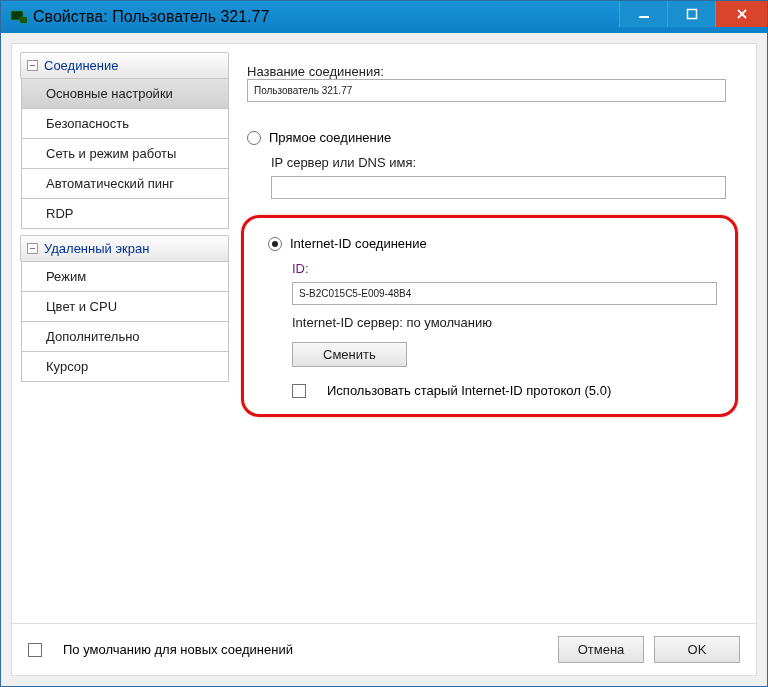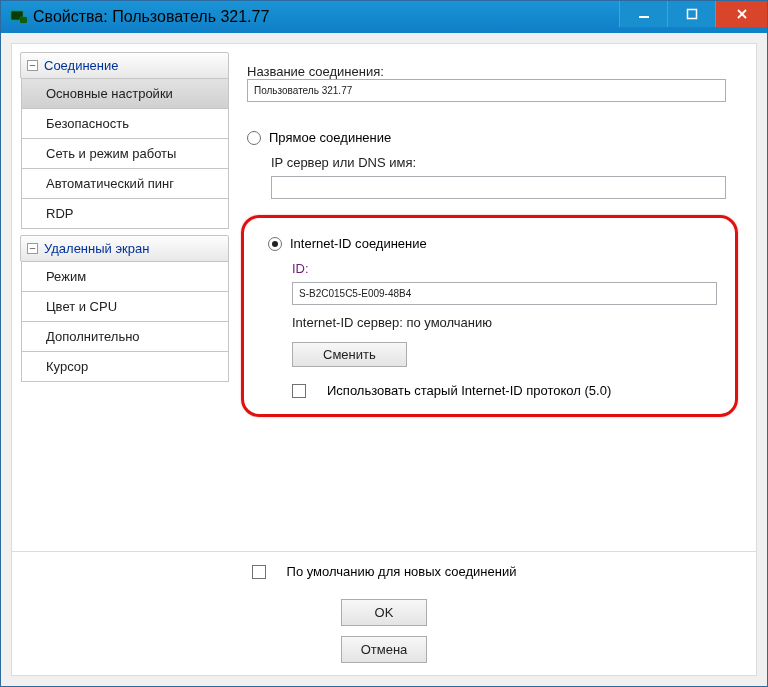--- a/index.html
+++ b/index.html
@@ -214,21 +214,20 @@
       border: 1px solid #707070;
       background: #fff;
     }
 
     .footer {
       border-top: 1px solid #dcdcdc;
       padding: 12px 16px;
       display: flex;
       align-items: center;
       gap: 10px;
-      flex-direction: column;
     }
     .footer .spacer { flex: 1; }
     .footer .btn { min-width: 86px; padding: 5px 18px; }
 
     .server-line { margin: 10px 0 12px 0; color: #222; }
     .id-label { margin: 10px 0 6px 0; color: #701a75; }
     .chk-margin { margin-top: 16px; }
     .ip-input-wrap { margin-top: 4px; margin-bottom: 2px; }
 
   </style>
@@ -337,18 +336,18 @@
 
         </div>
       </div>
 
       <div class="footer">
         <div class="checkbox-row">
           <span class="checkbox-box"></span>
           <span>По умолчанию для новых соединений</span>
         </div>
         <div class="spacer"></div>
+        <button class="btn">Отмена</button>
         <button class="btn">OK</button>
-        <button class="btn">Отмена</button>
       </div>
     </div>
   </div>
 </div>
 
 </body></html>

